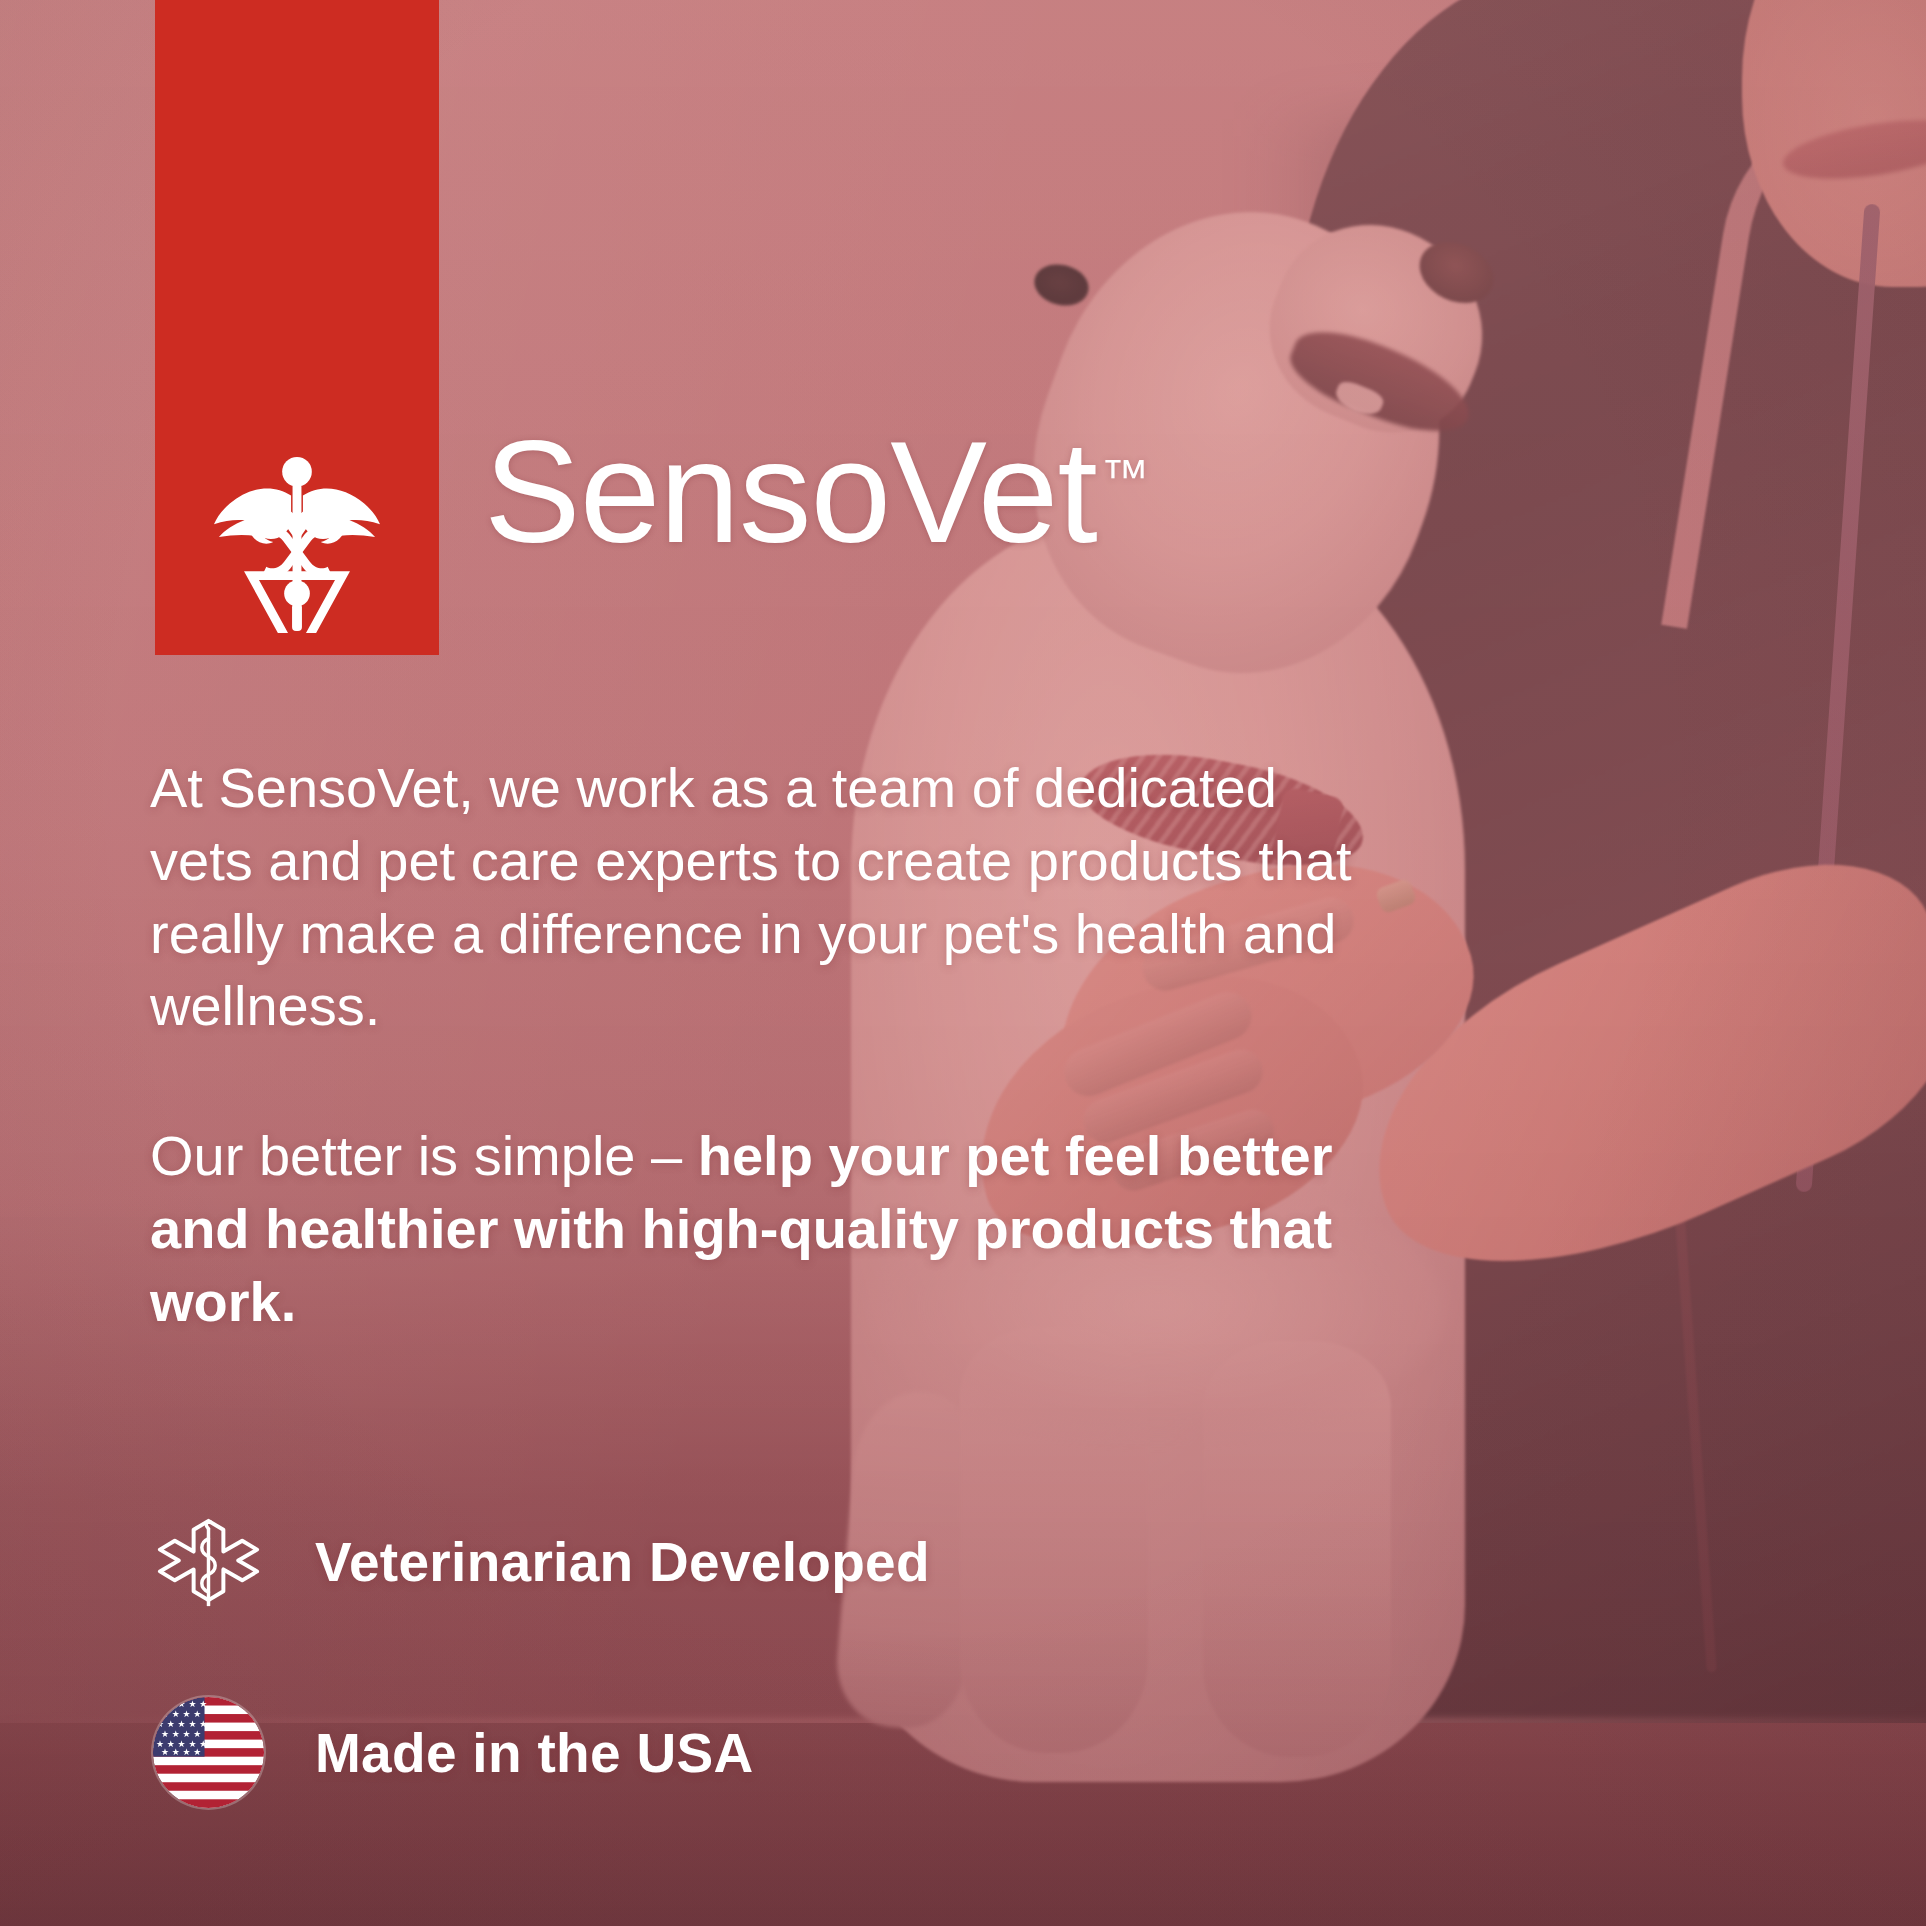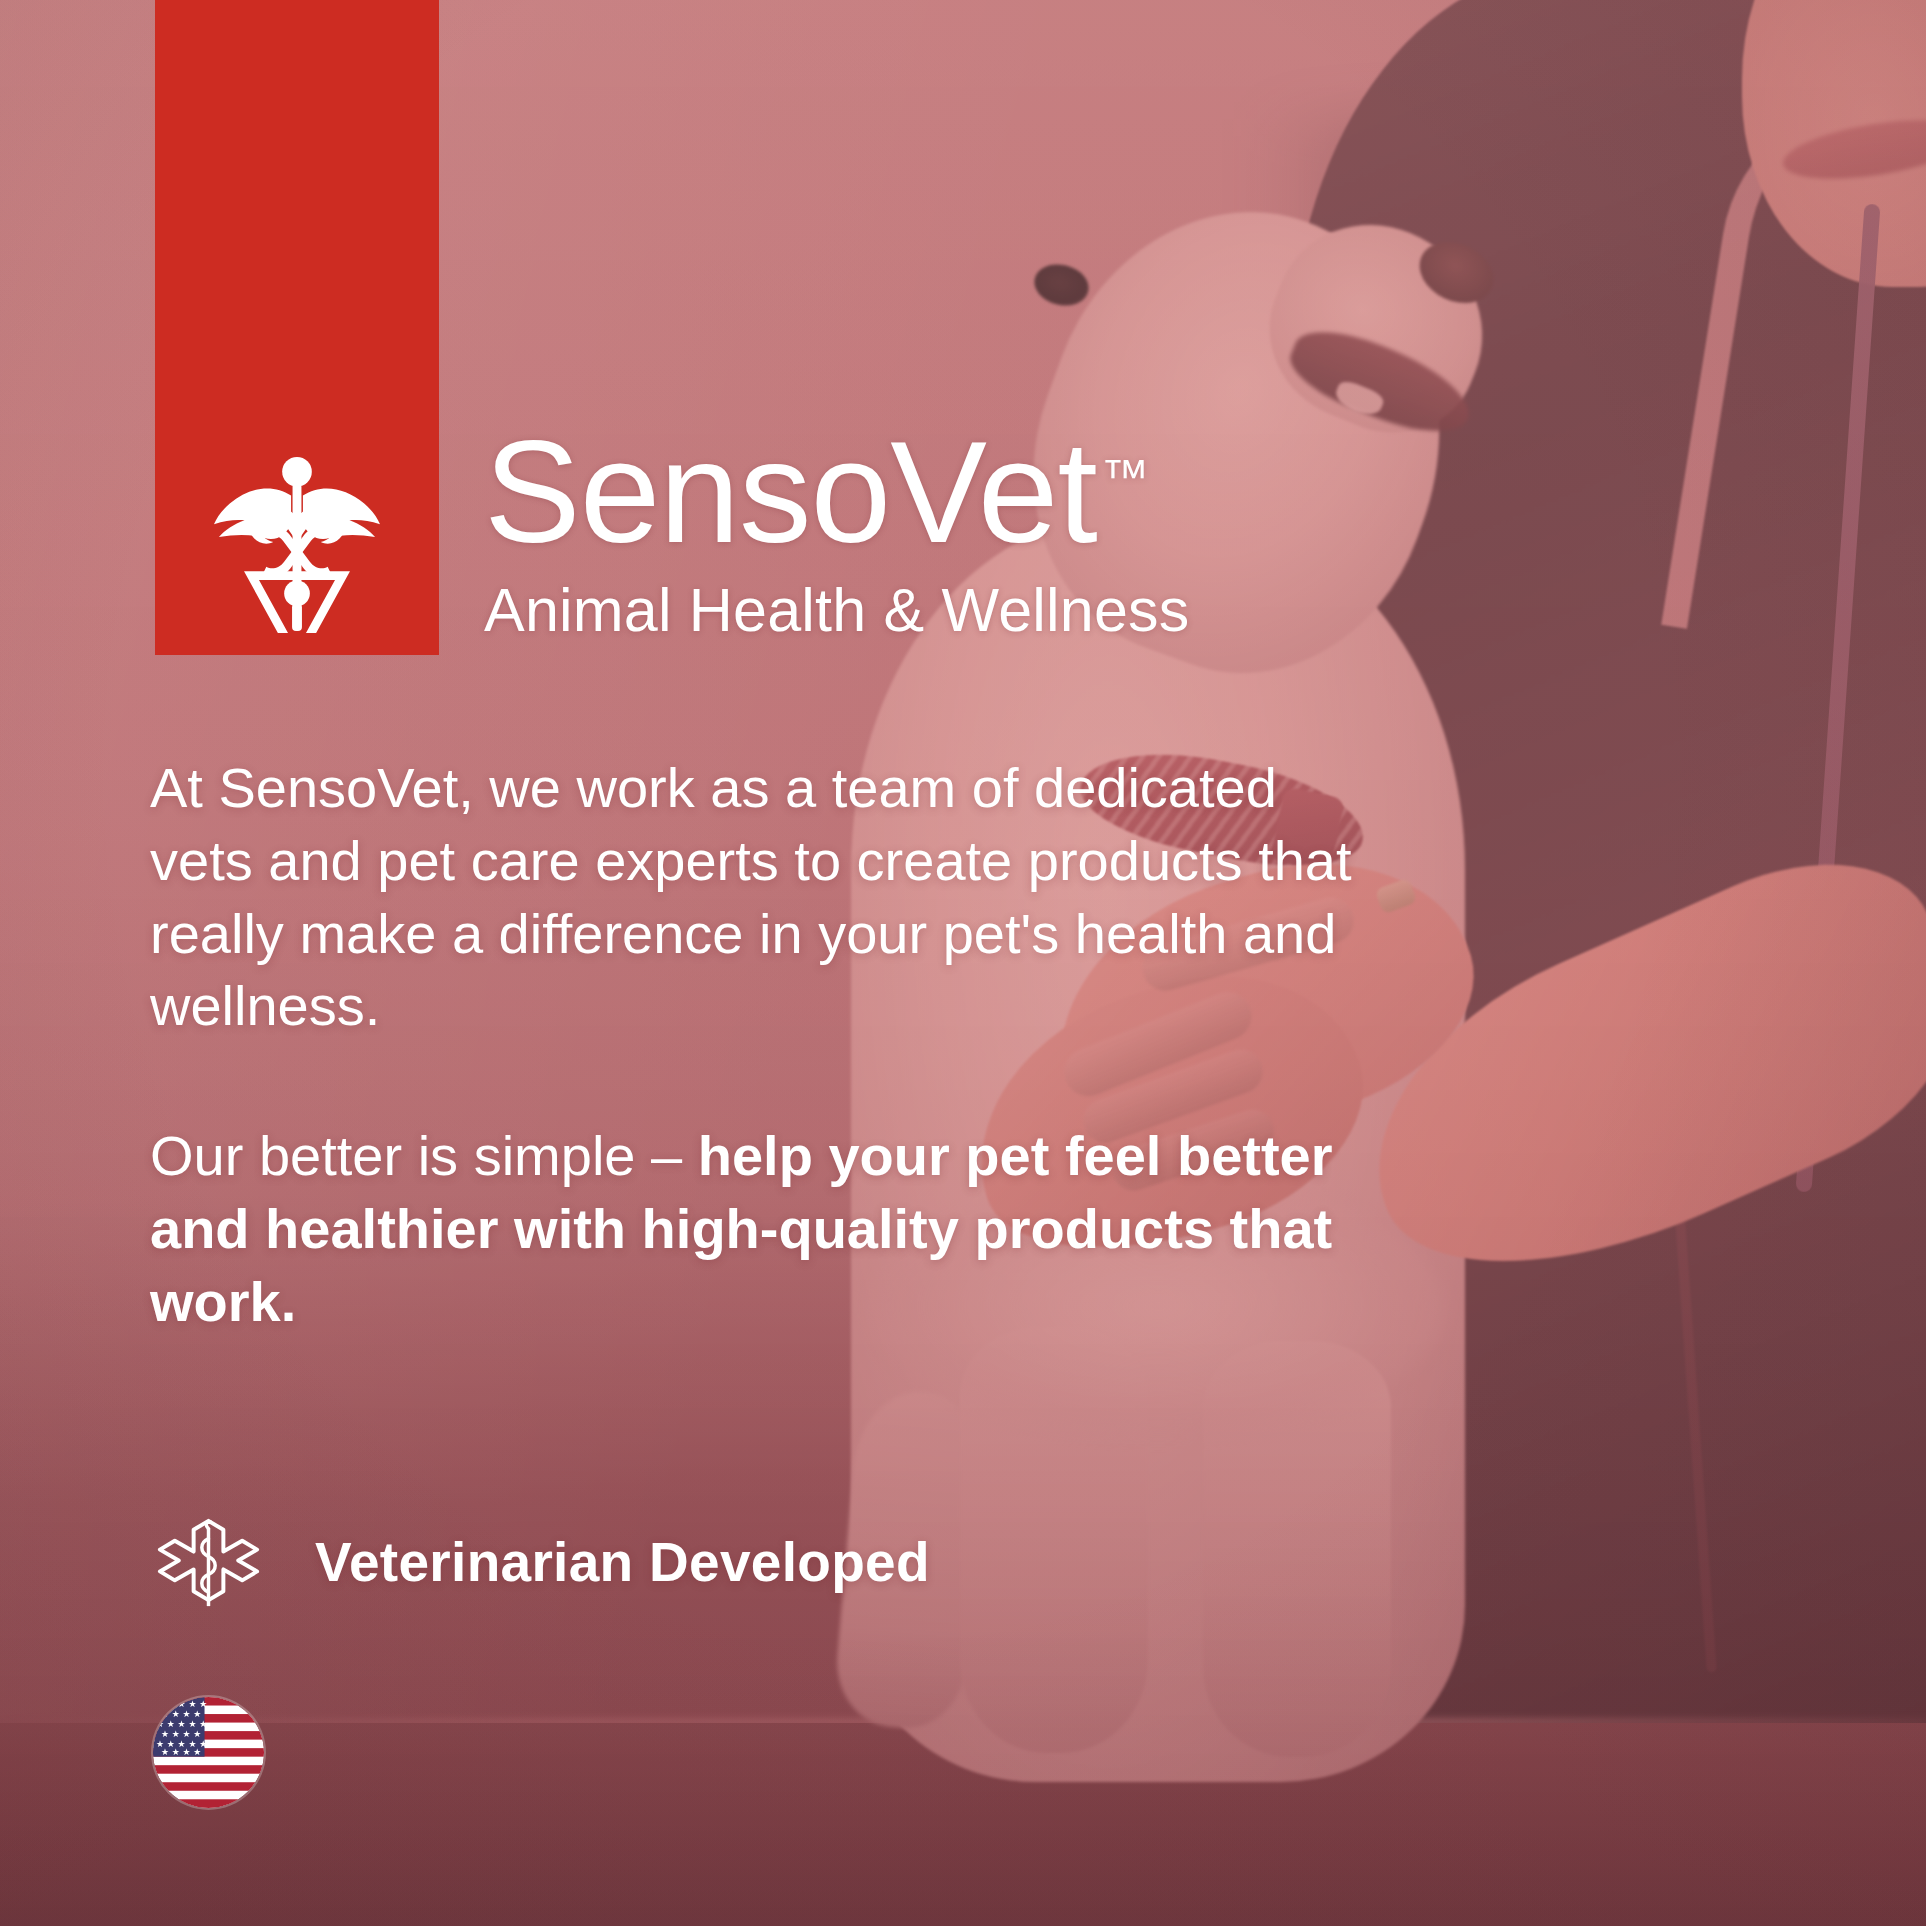--- a/index.html
+++ b/index.html
@@ -462,21 +462,20 @@
             <path d="M58 133 L114 133 L86 186 Z" fill="#ffffff" opacity="0"></path>
             <circle cx="86" cy="140" r="13"></circle>
             <rect x="81" y="150" width="10" height="28" rx="4"></rect>
           </g>
         </svg>
       </span>
     </div>
 
     <div class="brand-block">
       <div class="brand-name"><span>SensoVet</span><span class="brand-tm">™</span></div>
-      <div class="brand-tagline">Animal Health &amp; Wellness</div>
     </div>
 
     <div class="body-copy">
       <p>At SensoVet, we work as a team of dedicated vets and pet care experts to create products that really make a difference in your pet's health and wellness.</p>
       <div class="para-gap"></div>
       <p><span>Our better is simple – </span><b>help your pet feel better and healthier with high-quality products that work.</b></p>
     </div>
 
     <div class="badges">
 
@@ -521,18 +520,19 @@
                   <text x="8" y="20">★ ★ ★ ★</text>
                   <text x="3" y="30">★ ★ ★ ★ ★</text>
                   <text x="8" y="40">★ ★ ★ ★</text>
                   <text x="3" y="50">★ ★ ★ ★ ★</text>
                   <text x="8" y="59">★ ★ ★ ★</text>
                 </g>
               </g>
             </svg>
           </div>
         </div>
+        <div class="badge-label">Made in the USA</div>
       </div>
 
     </div>
   </div>
 </div>
 
 
 </body></html>

